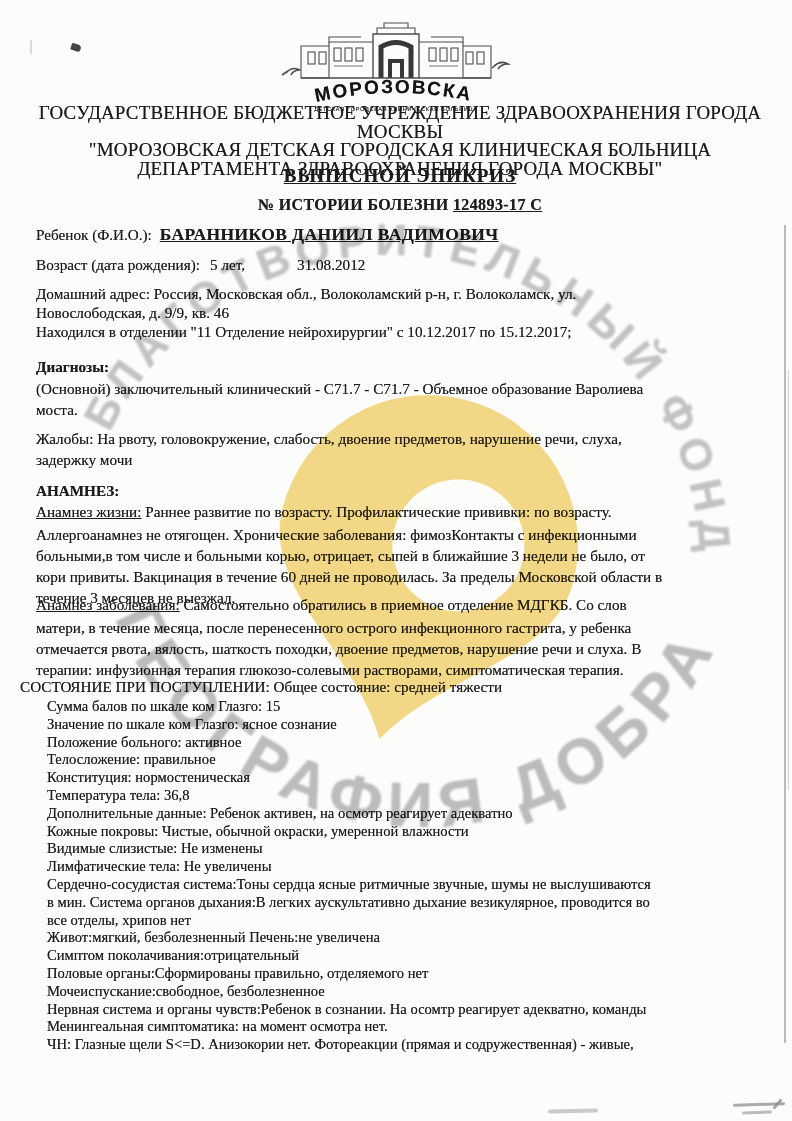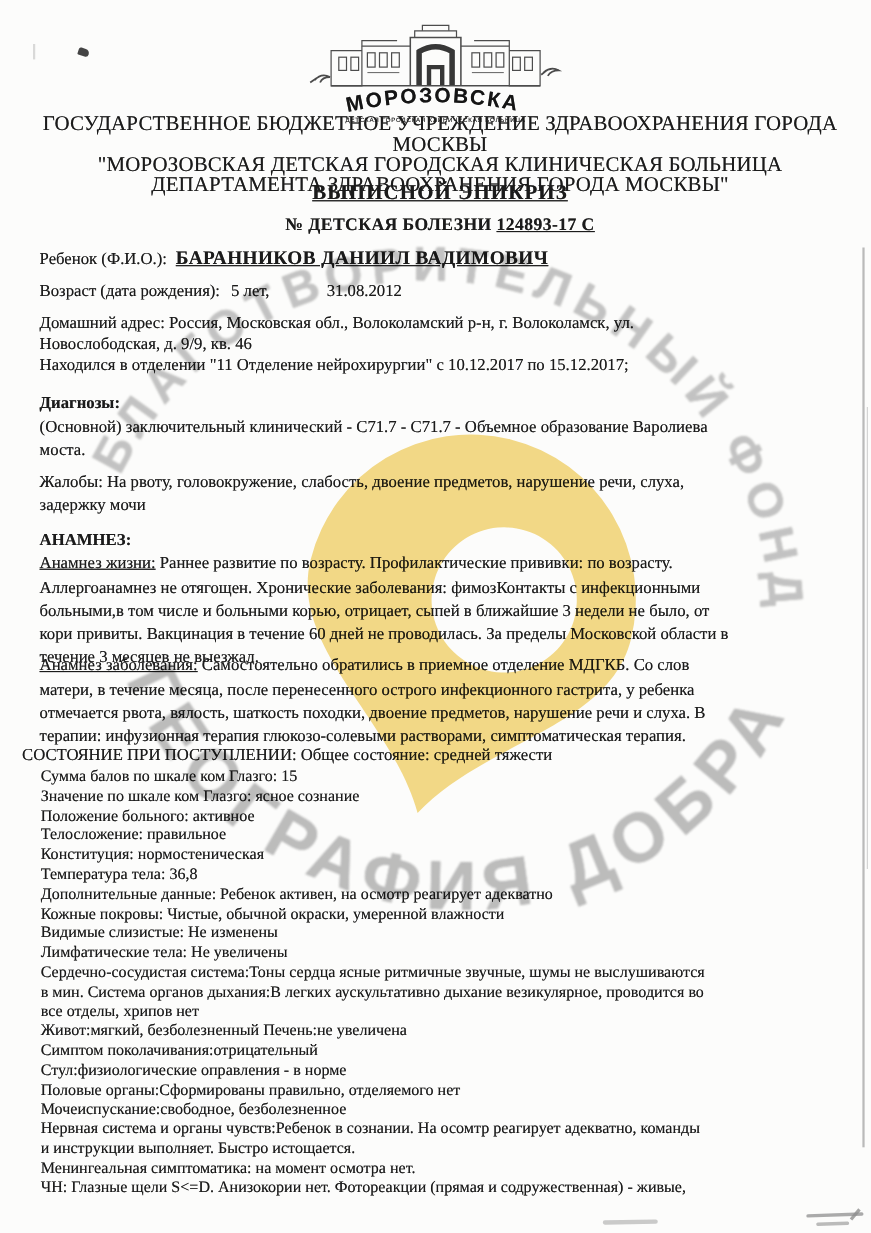--- a/index.html
+++ b/index.html
@@ -19,21 +19,21 @@
   .pat-name{left:36px;top:224px;font-size:15.2px;}
   .pat-name .name{font-size:17.5px;font-weight:bold;text-decoration:underline;letter-spacing:.4px;margin-left:8px;}
   .age-line{left:36px;top:256px;font-size:15.2px;}
   .age-line .val{margin-left:10px;}
   .age-line .dob{margin-left:52px;}
   .body-line{font-size:15.2px;}
   .sec-title{font-weight:bold;}
   .u{text-decoration:underline;}
 
   .lh21 > div{line-height:21px;}
-  .status-list > div{line-height:17.8px;font-size:14.6px;white-space:nowrap;}
+  .status-list > div{line-height:17.8px;font-size:14.6px;white-space:nowrap;margin-left:10px;}
 
   .wm{position:absolute;left:0;top:0;z-index:6;pointer-events:none;mix-blend-mode:multiply;}
   .artifact{position:absolute;z-index:7;}
 
   .edge-line{left:784px;top:225px;width:2px;height:818px;background:#a9a9a9;opacity:.8;}
   .edge-line2{left:788px;top:370px;width:1px;height:420px;background:#c6c6c6;opacity:.8;}
   .fleck{left:71px;top:44px;width:10px;height:7px;background:#303030;border-radius:2px 4px 3px 1px;transform:rotate(18deg);opacity:.9;}
   .fleck2{left:30px;top:40px;width:2px;height:14px;background:#cfcfcf;opacity:.8;}
   .smudge1{left:548px;top:1109px;width:50px;height:4px;background:#bdbdbd;transform:rotate(-1deg);opacity:.8;border-radius:2px;}
   .smudge2{left:733px;top:1103px;width:52px;height:3px;background:#9b9b9b;transform:rotate(-2deg);opacity:.85;border-radius:2px;}
@@ -84,21 +84,21 @@
 
   <div class="abs org-block center">
     <div class="org-line">ГОСУДАРСТВЕННОЕ БЮДЖЕТНОЕ УЧРЕЖДЕНИЕ ЗДРАВООХРАНЕНИЯ ГОРОДА МОСКВЫ</div>
     <div class="org-line">"МОРОЗОВСКАЯ ДЕТСКАЯ ГОРОДСКАЯ КЛИНИЧЕСКАЯ БОЛЬНИЦА</div>
     <div class="org-line">ДЕПАРТАМЕНТА ЗДРАВООХРАНЕНИЯ ГОРОДА МОСКВЫ"</div>
   </div>
 
   <div class="abs doc-title center">ВЫПИСНОЙ ЭПИКРИЗ</div>
 
   <div class="abs case-line center">
-    <span>№ ДЕТСКАЯ БОЛЕЗНИ </span><span class="num">124893-17 С</span>
+    <span>№ ИСТОРИИ БОЛЕЗНИ </span><span class="num">124893-17 С</span>
   </div>
 
   <div class="abs pat-name nowrap">
     <span>Ребенок (Ф.И.О.):</span><span class="name">БАРАННИКОВ ДАНИИЛ ВАДИМОВИЧ</span>
   </div>
 
   <div class="abs age-line nowrap">
     <span>Возраст (дата рождения):</span><span class="val">5 лет,</span><span class="dob">31.08.2012</span>
   </div>
 
@@ -146,25 +146,23 @@
       <div>Температура тела: 36,8</div>
       <div>Дополнительные данные: Ребенок активен, на осмотр реагирует адекватно</div>
       <div>Кожные покровы: Чистые, обычной окраски, умеренной влажности</div>
       <div>Видимые слизистые: Не изменены</div>
       <div>Лимфатические тела: Не увеличены</div>
       <div>Сердечно-сосудистая система:Тоны сердца ясные ритмичные звучные, шумы не выслушиваются</div>
       <div>в мин. Система органов дыхания:В легких аускультативно дыхание везикулярное, проводится во</div>
       <div>все отделы, хрипов нет</div>
       <div>Живот:мягкий, безболезненный Печень:не увеличена</div>
       <div>Симптом поколачивания:отрицательный</div>
-      <div>Стул:физиологические оправления - в норме</div>
       <div>Половые органы:Сформированы правильно, отделяемого нет</div>
       <div>Мочеиспускание:свободное, безболезненное</div>
       <div>Нервная система и органы чувств:Ребенок в сознании. На осомтр реагирует адекватно, команды</div>
-      <div>и инструкции выполняет. Быстро истощается.</div>
       <div>Менингеальная симптоматика: на момент осмотра нет.</div>
       <div>ЧН: Глазные щели S&lt;=D. Анизокории нет. Фотореакции (прямая и содружественная) - живые,</div>
     </div>
 
   <svg class="wm" width="792" height="1121" viewBox="0 0 792 1121">
     <defs>
       <path id="arcTop" d="M 80 565 A 310 310 0 0 1 700 565"></path>
       <path id="arcBottom" d="M 104 585 A 330 330 0 0 0 740 585"></path>
       <filter id="soft" x="-20%" y="-20%" width="140%" height="140%">
           <feGaussianBlur stdDeviation="1.2"></feGaussianBlur>

